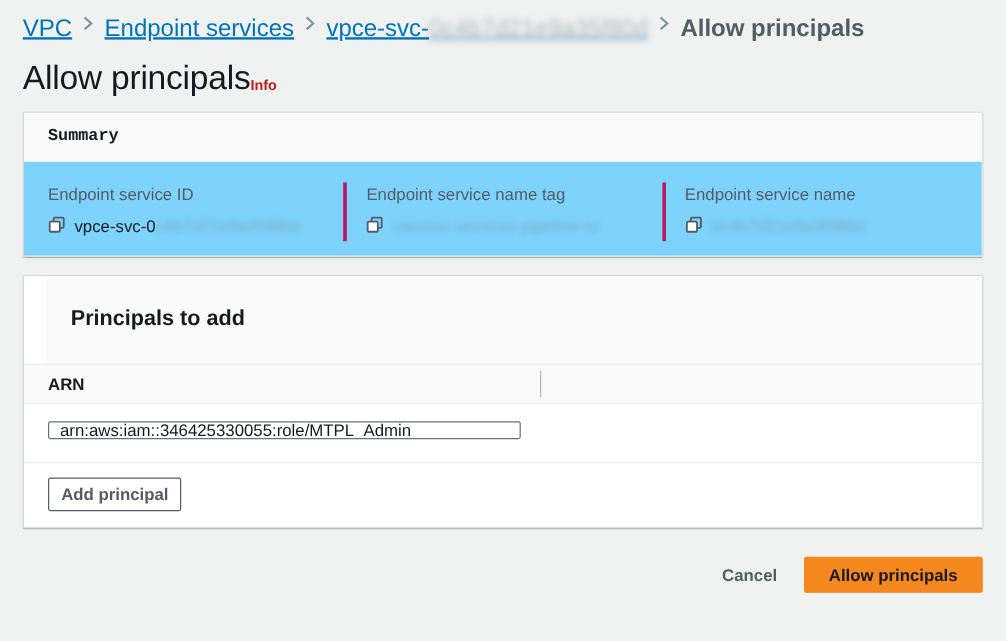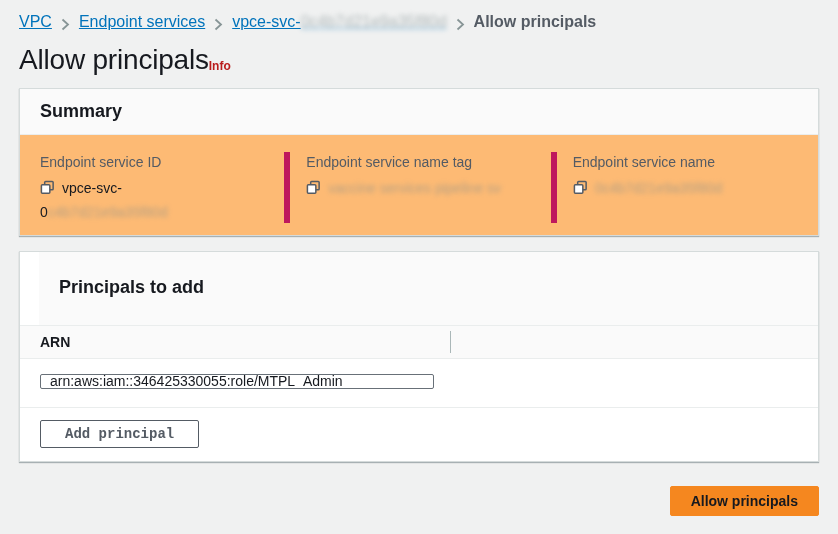--- a/index.html
+++ b/index.html
@@ -6,21 +6,21 @@
   html,body { width:838px; height:534px; }
   body {
     background:#f0f1f1;
     font-family:"Liberation Sans", sans-serif;
     color:#16191f;
     overflow:hidden;
   }
   .container { padding:13px 19px 0 19px; }
 
   
-  .breadcrumb { display:flex; align-items:flex-end; font-size:16px; gap:9px; }
+  .breadcrumb { display:flex; align-items:flex-start; font-size:20px; gap:9px; }
   .breadcrumb a { color:#0073bb; text-decoration:underline; cursor:pointer; }
   .crumb-sep { display:inline-flex; align-items:center; color:#879596; }
   .crumb-current { color:#545b64; font-weight:700; }
   .redacted { filter:blur(2.5px); opacity:.55; color:#7b8a8d; }
 
   
   .page-title-row { display:flex; align-items:flex-end; margin-top:13px; }
   h1 { font-size:28px; font-weight:400; color:#16191f; letter-spacing:-0.2px; }
   .info-link { font-size:12px; font-weight:700; color:#b91c1c; text-decoration:none; position:relative; top:-3px; cursor:pointer; }
 
@@ -29,26 +29,26 @@
     background:#fff;
     border:1px solid #d5dbdb;
     box-shadow:0 1px 1px 0 rgba(0,28,36,.3);
     margin-top:12px;
   }
   .card-header {
     background:#fafafa;
     border-bottom:1px solid #eaeded;
     padding:12px 20px;
   }
-  .card-header h2 { font-size:18px; font-weight:700; color:#16191f; }
+  .card-header h2 { font-size:14px; font-weight:700; color:#16191f;font-family:Liberation Mono, monospace; }
 
   
-  .summary-body { display:flex; padding:17px 20px 12px 20px; background:#fdba74;gap:19px; }
+  .summary-body { display:flex; padding:17px 20px 12px 20px; background:#7dd3fc;gap:19px; }
   .summary-col { flex:1; padding-right:16px; }
-  .summary-col + .summary-col { border-left:6px solid #be185d; padding-left:16px; }
+  .summary-col + .summary-col { border-left:3px solid #be185d; padding-left:16px; }
   .field-label { font-size:14px; color:#545b64; line-height:20px; margin-bottom:5px; }
   .field-value { font-size:14px; color:#16191f; line-height:22px; word-break:break-word; }
   .copy-icon { display:inline-block; vertical-align:-2px; margin-right:7px; cursor:pointer; }
 
   
   .principals-header { background:#fafafa; padding:25px 20px 27px 20px;margin-left:19px; }
   .principals-header h2 { font-size:18px; font-weight:700; }
   .tbl-header {
     display:flex; align-items:center;
     background:#fafafa;
@@ -65,22 +65,22 @@
     border:1px solid #687078; border-radius:2px;
     padding:0 9px; font-size:14px; color:#16191f;
     font-family:"Liberation Sans", sans-serif;
     background:#fff; outline:none;
   }
   .card-footer { border-top:1px solid #eaeded; padding:12px 20px 13px 20px; background:#fff; }
   .btn-secondary {
     display:inline-block;
     background:#fff; border:1px solid #545b64; border-radius:2px;
     color:#545b64; font-weight:700; font-size:14px;
-    padding:5px 24px; cursor:pointer;
-    font-family:Liberation Mono, monospace;
+    padding:5px 10px; cursor:pointer;
+    font-family:Liberation Sans, sans-serif;
   }
 
   
   .footer-actions { display:flex; justify-content:flex-end; align-items:center; margin-top:24px; gap:8px; }
   .btn-link {
     background:transparent; border:none; color:#545b64;
     font-weight:700; font-size:14px; padding:6px 14px; cursor:pointer;
     font-family:"Liberation Sans", sans-serif;
   }
   .btn-primary {
@@ -180,16 +180,17 @@
     <div class="input-row">
       <input class="arn-input" type="text" value="arn:aws:iam::346425330055:role/MTPL_Admin" style="">
     </div>
 
     <div class="card-footer">
       <button class="btn-secondary">Add principal</button>
     </div>
   </section>
 
   <div class="footer-actions">
+    <button class="btn-link">Cancel</button>
     <button class="btn-primary">Allow principals</button>
   </div>
 
 </div>
 
 </body></html>

